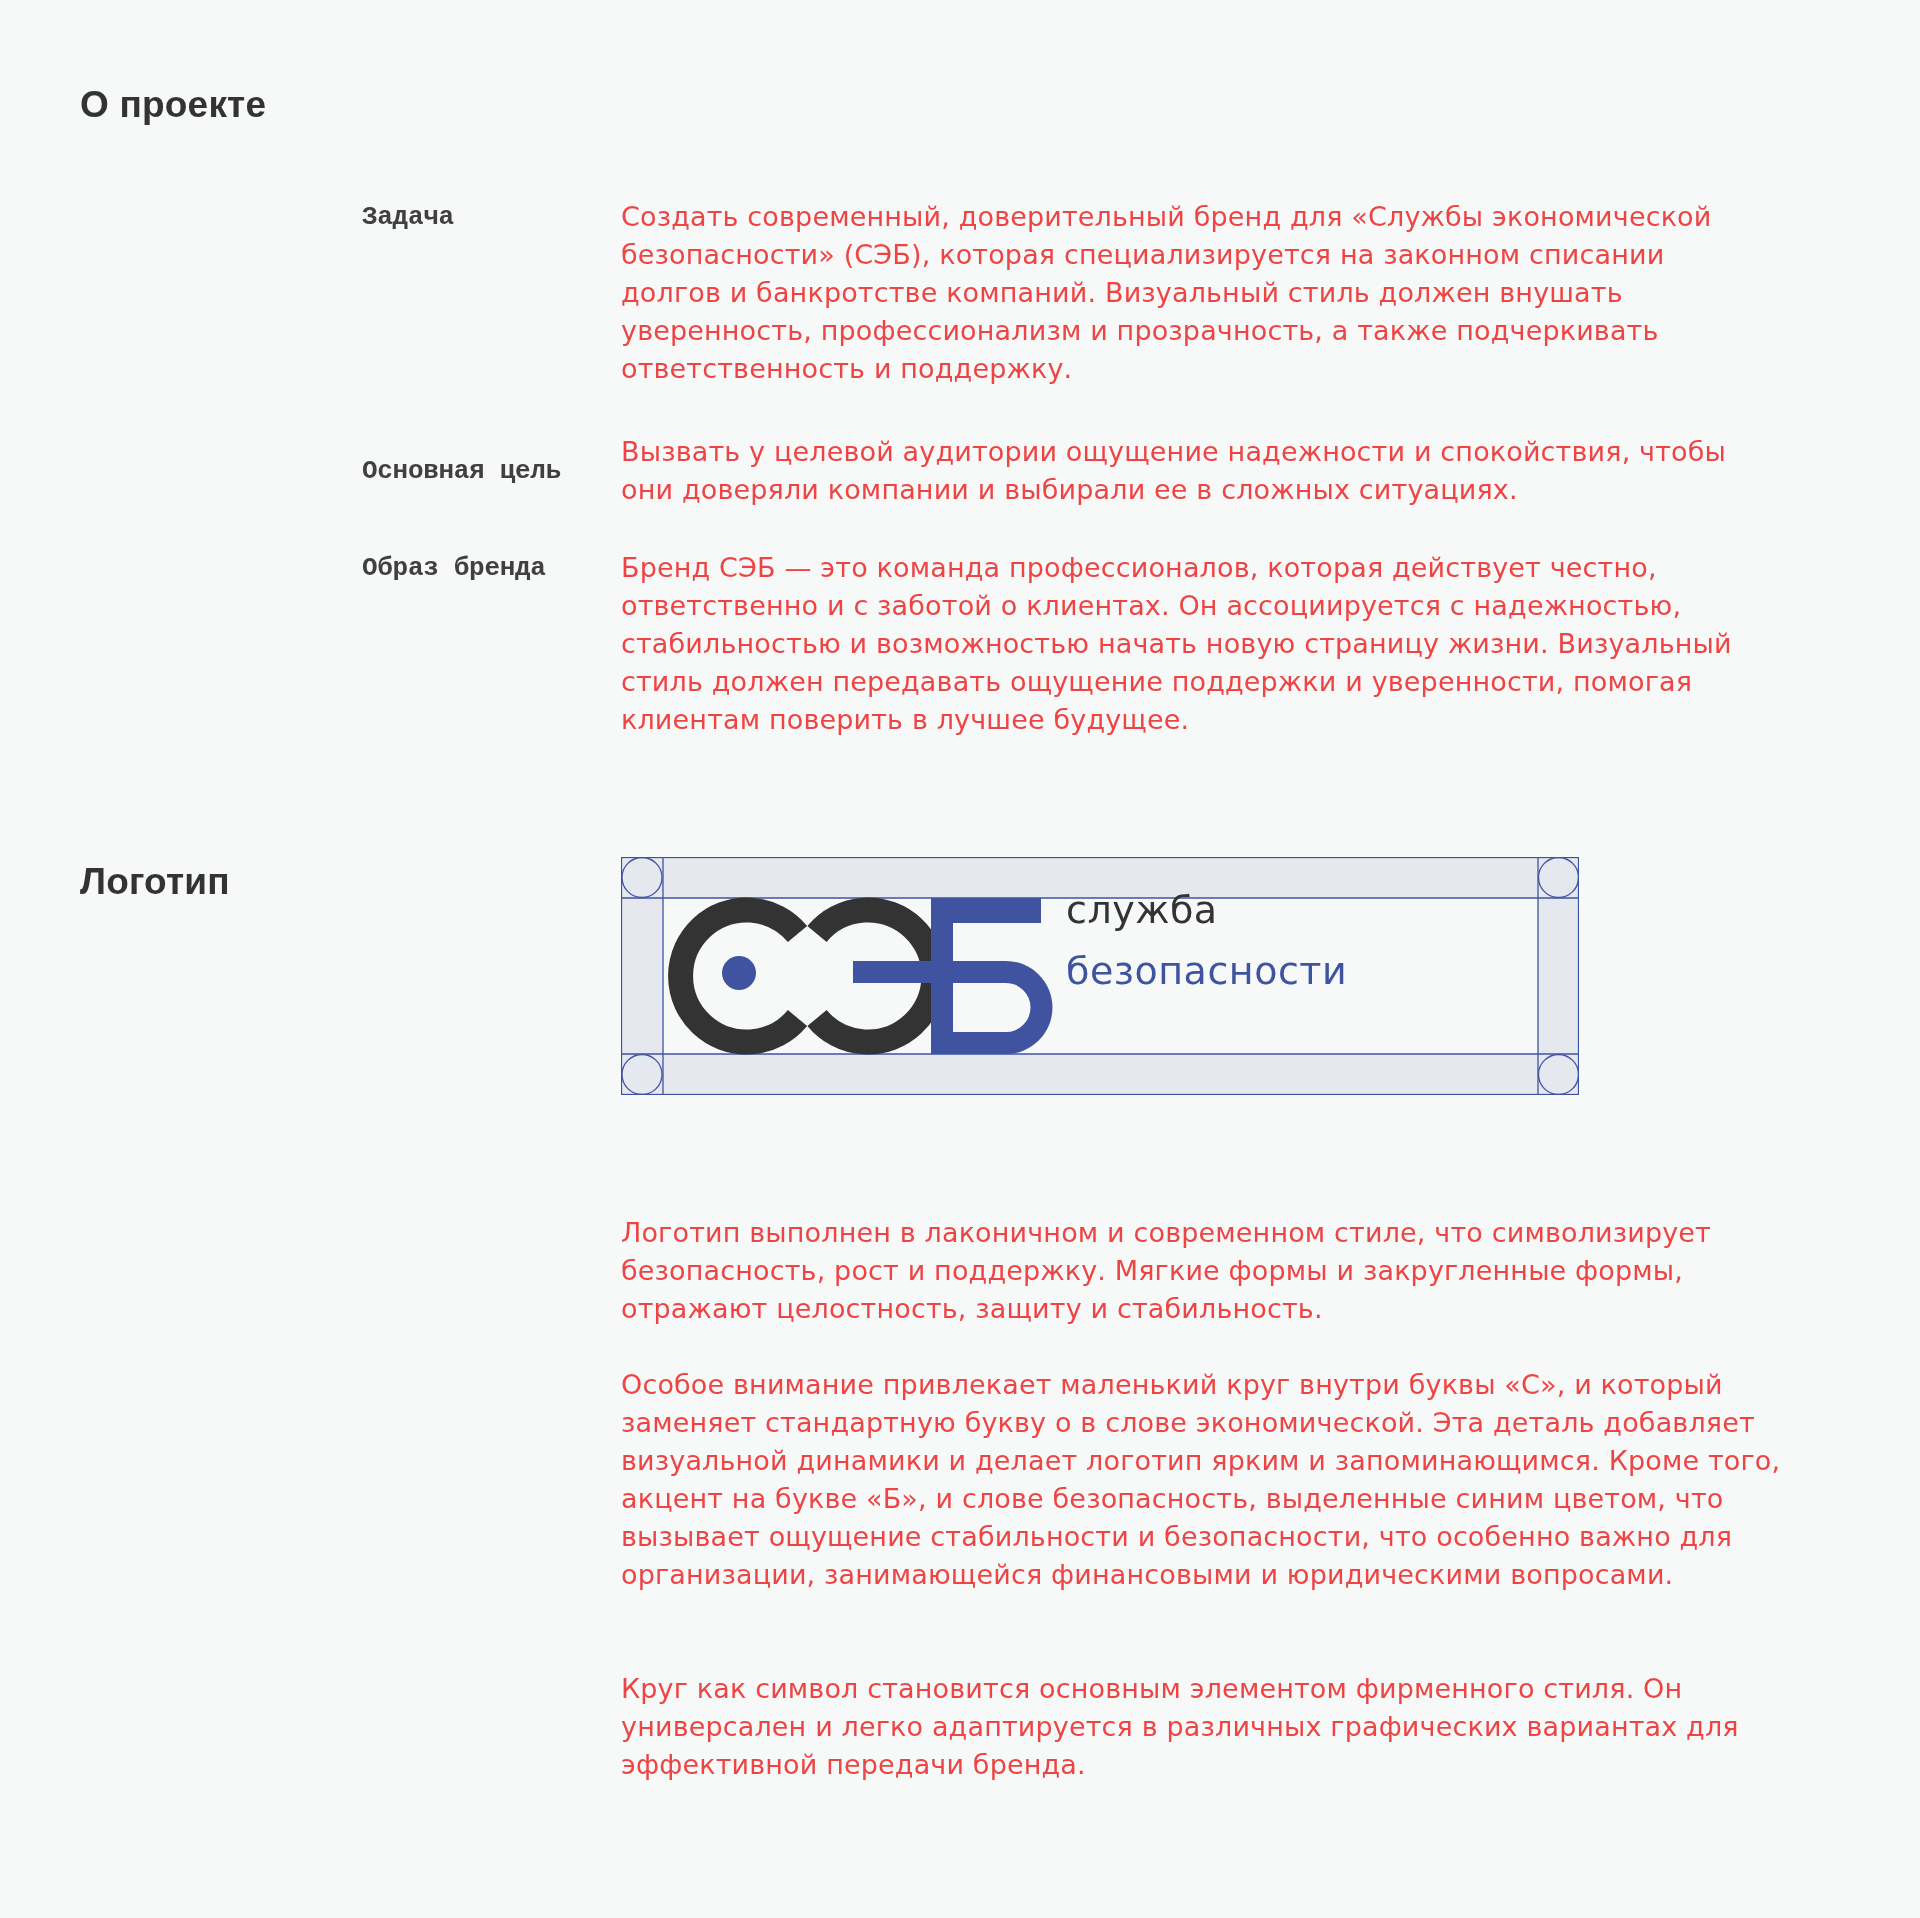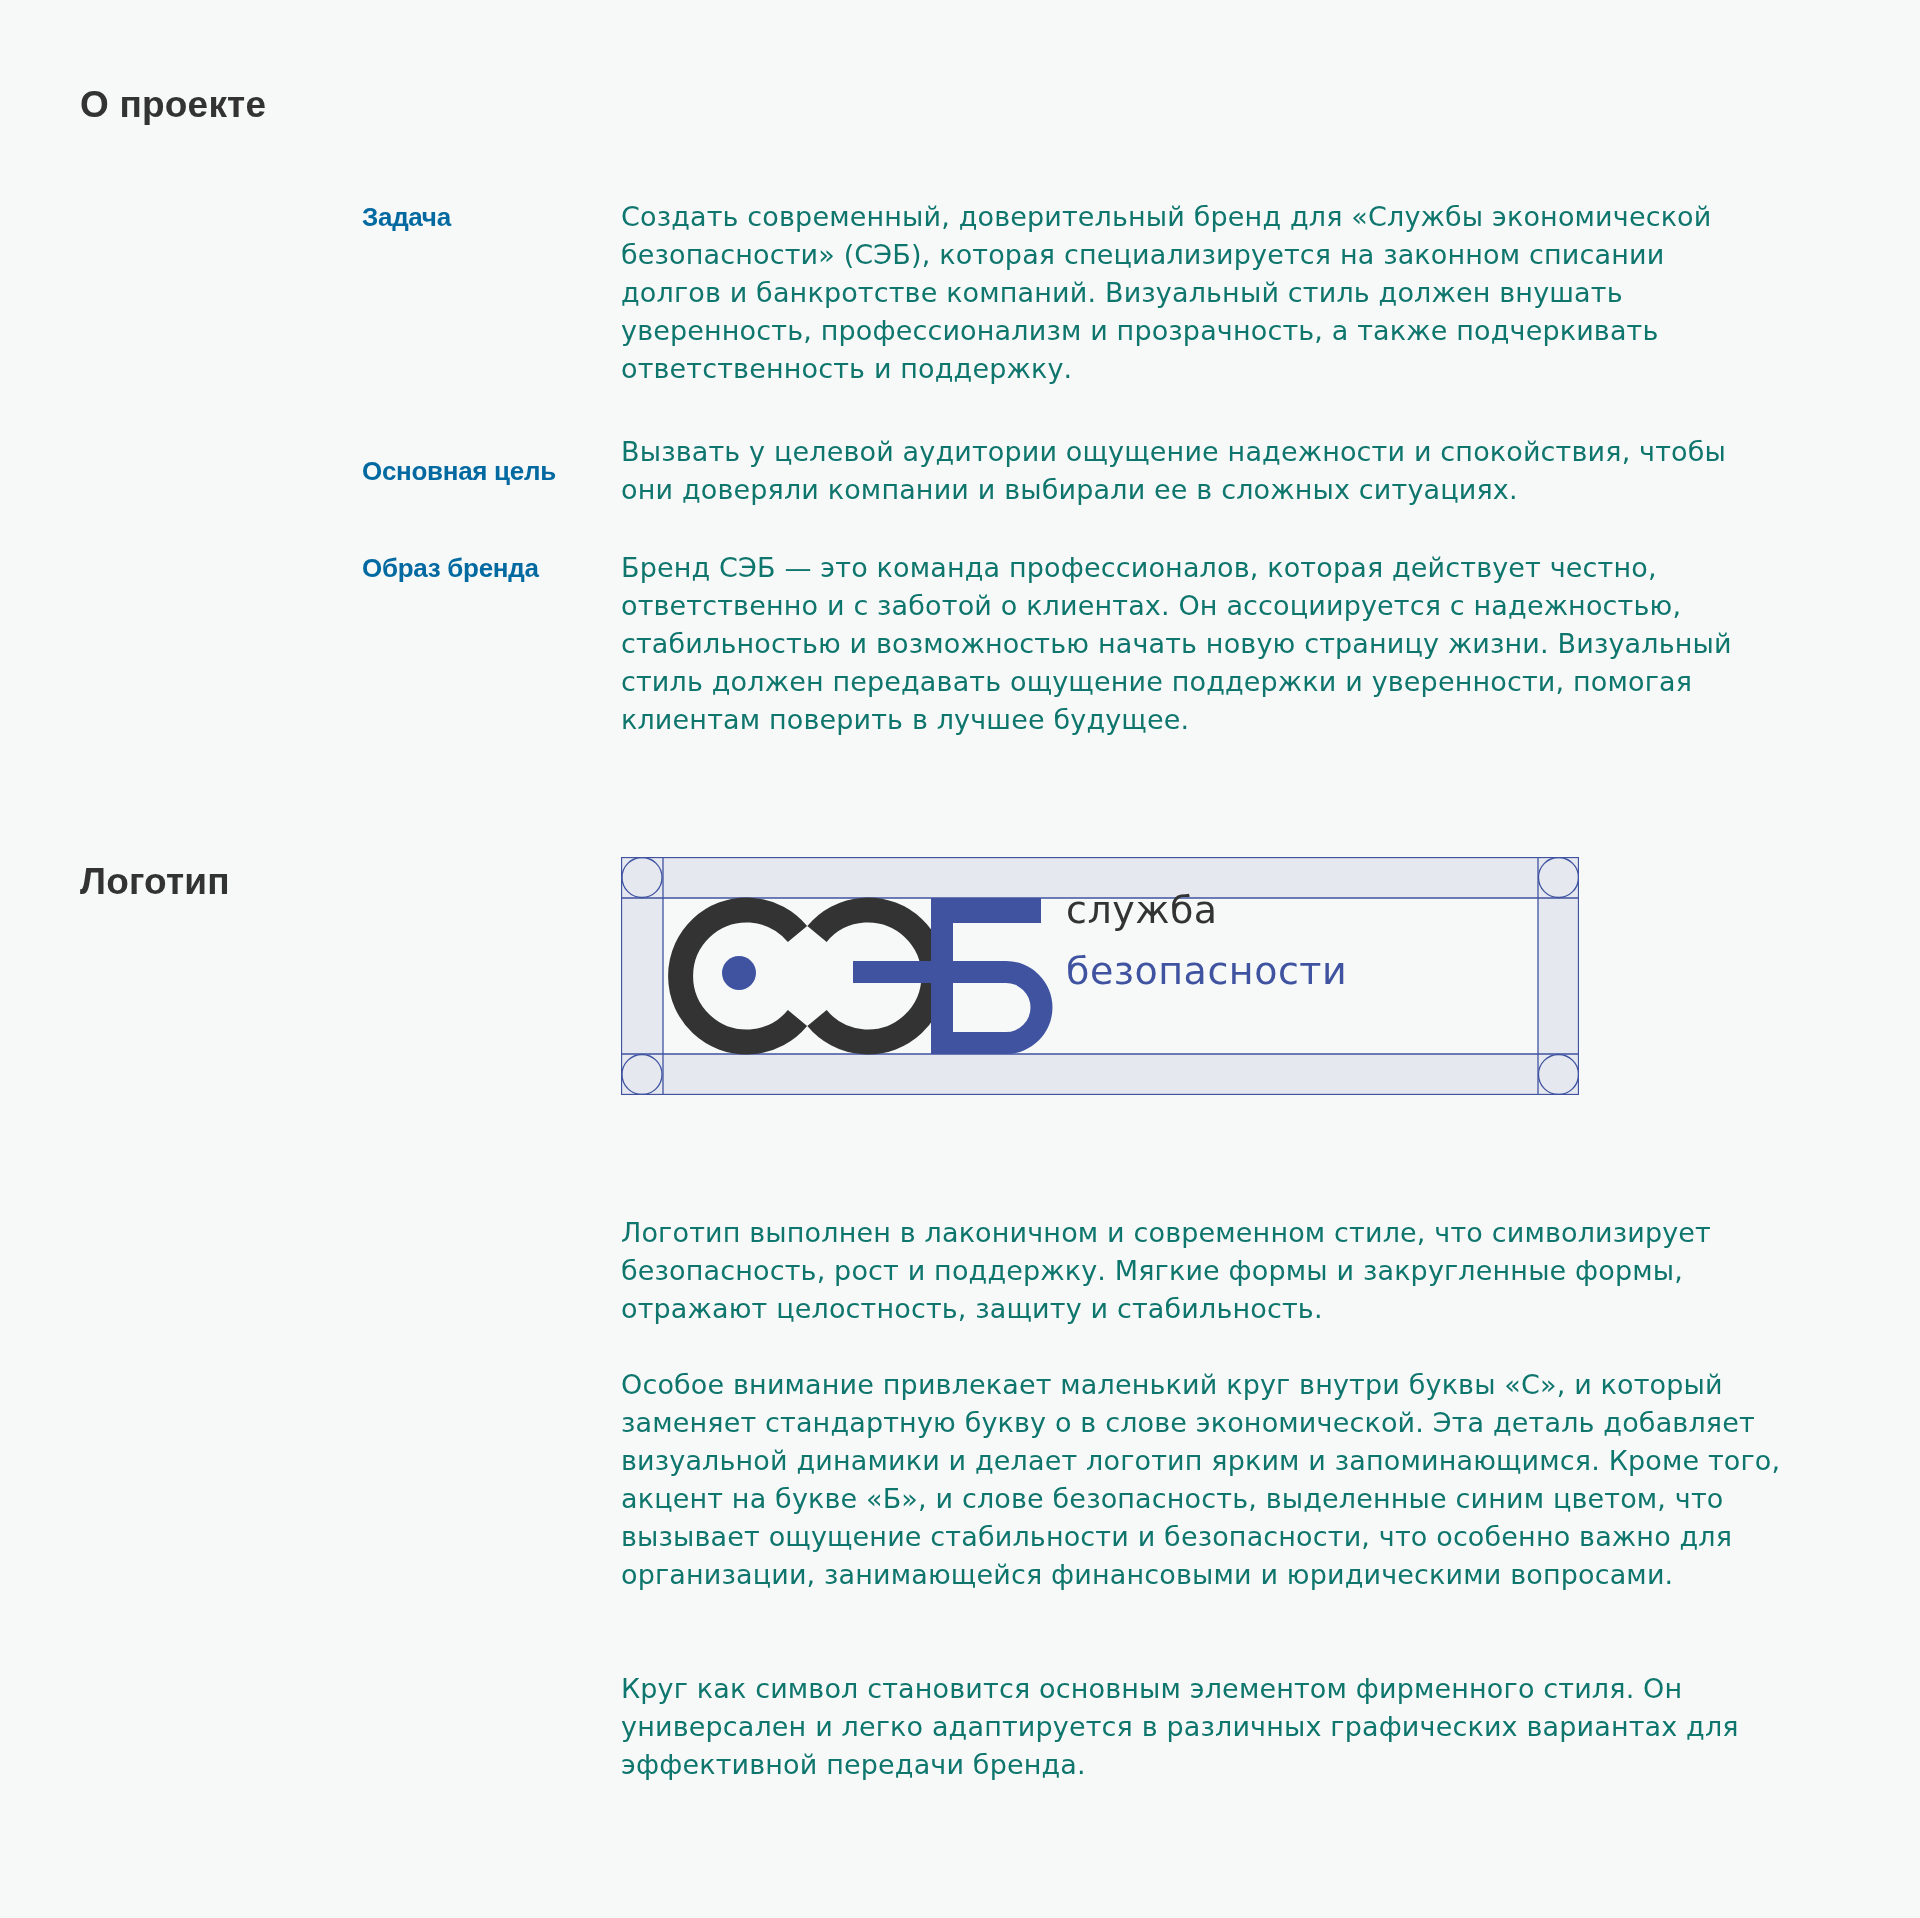--- a/index.html
+++ b/index.html
@@ -9,28 +9,28 @@
     font-family: "DejaVu Sans", sans-serif;
   }
   .h2 {
     position: absolute; left: 80px;
     font-family: "Liberation Sans", sans-serif; font-weight: 700;
     font-size: 37px; line-height: 44px; color: #333333; letter-spacing: 0.2px;
     margin: 0;
   }
   .label {
     position: absolute; left: 362px;
-    font-family: Liberation Sans, sans-serif; font-weight: 700;
-    font-size: 26px; line-height: 38px; color: #0369a1; letter-spacing: -0.3px;
+    font-family: Liberation Mono, monospace; font-weight: 700;
+    font-size: 26px; line-height: 38px; color: #404040; letter-spacing: -0.3px;
     white-space: nowrap;
   }
   .para {
     position: absolute; left: 621px; width: 1230px;
     font-family: "DejaVu Sans", sans-serif; font-weight: 400;
-    font-size: 27px; line-height: 38px; color: #0f766e;
+    font-size: 27px; line-height: 38px; color: #ef4444;
     letter-spacing: 0.15px;
   }
   .para .line { display: block; white-space: nowrap; height: 38px; }
 
   
   .logo-guide {
     position: absolute; left: 621px; top: 857px; width: 958px; height: 238px;
   }
   .logo-guide svg { position: absolute; left: 0; top: 0; }
   .wordmark {

